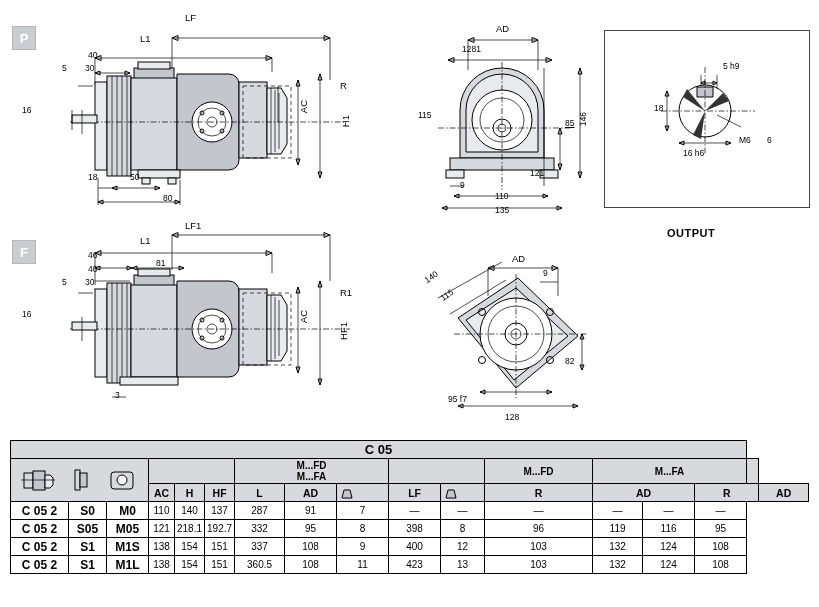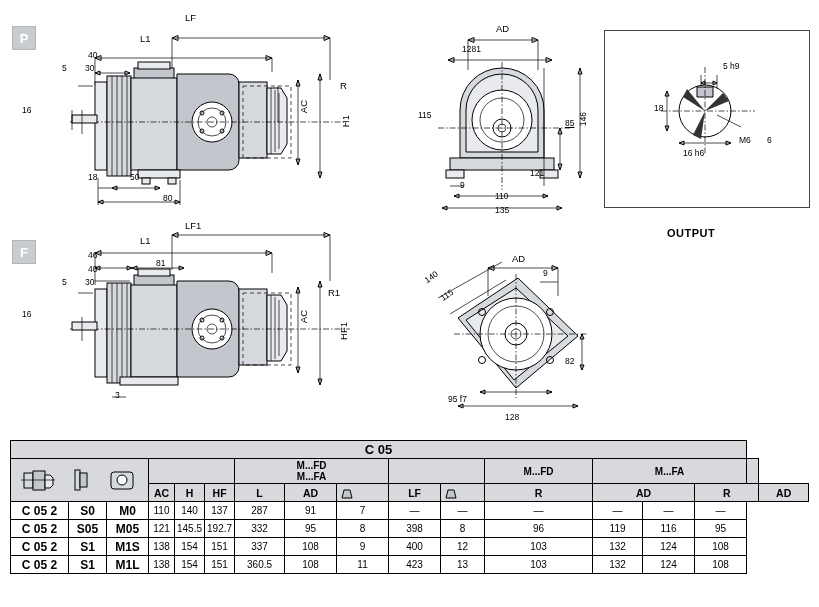--- a/index.html
+++ b/index.html
@@ -329,21 +329,21 @@
 
   <div class="abs dim" style="left:185px;top:220px;">LF1</div>
   <div class="abs dim" style="left:140px;top:235px;">L1</div>
   <div class="abs dimsm" style="left:88px;top:250px;">46</div>
   <div class="abs dimsm" style="left:128px;top:258px;margin-left:28px;">81</div>
   <div class="abs dimsm" style="left:88px;top:264px;">40</div>
   <div class="abs dimsm" style="left:85px;top:277px;">30</div>
   <div class="abs dimsm" style="left:62px;top:277px;">5</div>
   <div class="abs dimsm" style="left:22px;top:309px;">16</div>
   <div class="abs dimsm" style="left:115px;top:390px;">3</div>
-  <div class="abs dim" style="left:328px;top:287px;">R1</div>
+  <div class="abs dim" style="left:340px;top:287px;">R1</div>
   <div class="abs dim" style="left:338px;top:322px;writing-mode:vertical-rl;transform:rotate(180deg);">HF1</div>
   <div class="abs dim" style="left:298px;top:310px;writing-mode:vertical-rl;transform:rotate(180deg);">AC</div>
 
   <svg class="abs" style="left:410px;top:240px;" width="200" height="185">
 
     <line class="lnlt" x1="78" y1="28" x2="148" y2="28"></line>
     <path class="ln" d="M78,28 l6,-2.5 v5 z" fill="#000"></path>
     <path class="ln" d="M148,28 l-6,-2.5 v5 z" fill="#000"></path>
     <line class="lnlt" x1="78" y1="28" x2="78" y2="56"></line>
     <line class="lnlt" x1="148" y1="28" x2="148" y2="56"></line>
@@ -479,21 +479,21 @@
         <td colspan="2">—</td>
         <td>—</td>
         <td>—</td>
         <td>—</td>
       </tr>
       <tr>
         <td class="rowlab">C 05 2</td>
         <td class="rowlab">S05</td>
         <td class="rowlab">M05</td>
         <td>121</td>
-        <td>145.5</td>
+        <td>218.1</td>
         <td>192.7</td>
         <td>332</td>
         <td>95</td>
         <td>8</td>
         <td>398</td>
         <td>8</td>
         <td colspan="2">96</td>
         <td>119</td>
         <td>116</td>
         <td>95</td>

